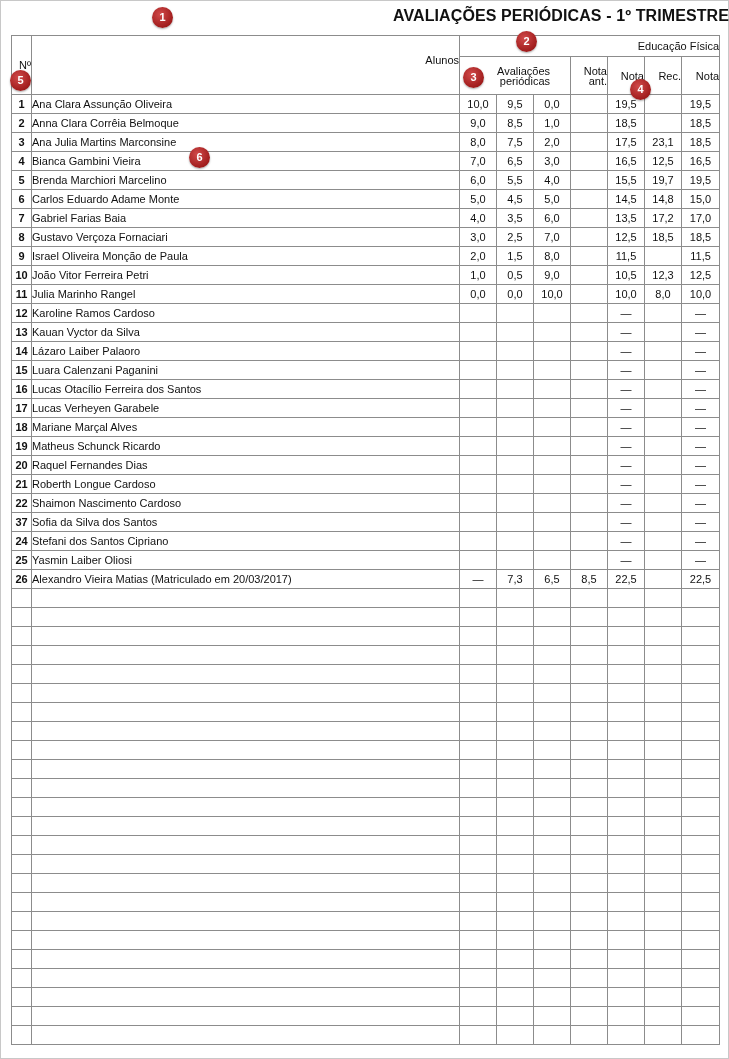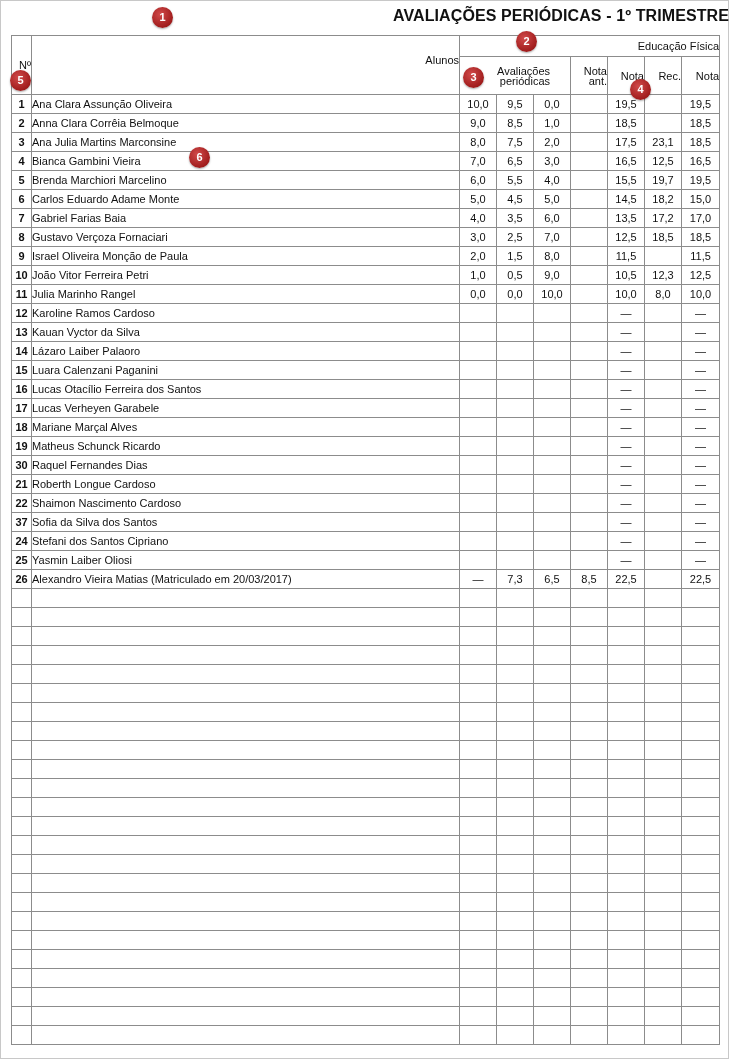--- a/index.html
+++ b/index.html
@@ -141,21 +141,21 @@
         <td class="val">19,5</td>
       </tr>
       <tr class="row">
         <td class="num">6</td>
         <td class="name">Carlos Eduardo Adame Monte</td>
         <td class="val">5,0</td>
         <td class="val">4,5</td>
         <td class="val">5,0</td>
         <td class="val"></td>
         <td class="val">14,5</td>
-        <td class="val">18,2</td>
+        <td class="val">14,8</td>
         <td class="val">15,0</td>
       </tr>
       <tr class="row">
         <td class="num">7</td>
         <td class="name">Gabriel Farias Baia</td>
         <td class="val">4,0</td>
         <td class="val">3,5</td>
         <td class="val">6,0</td>
         <td class="val"></td>
         <td class="val">13,5</td>
@@ -288,21 +288,21 @@
         <td class="name">Matheus Schunck Ricardo</td>
         <td class="val"></td>
         <td class="val"></td>
         <td class="val"></td>
         <td class="val"></td>
         <td class="val">—</td>
         <td class="val"></td>
         <td class="val">—</td>
       </tr>
       <tr class="row">
-        <td class="num">30</td>
+        <td class="num">20</td>
         <td class="name">Raquel Fernandes Dias</td>
         <td class="val"></td>
         <td class="val"></td>
         <td class="val"></td>
         <td class="val"></td>
         <td class="val">—</td>
         <td class="val"></td>
         <td class="val">—</td>
       </tr>
       <tr class="row">

